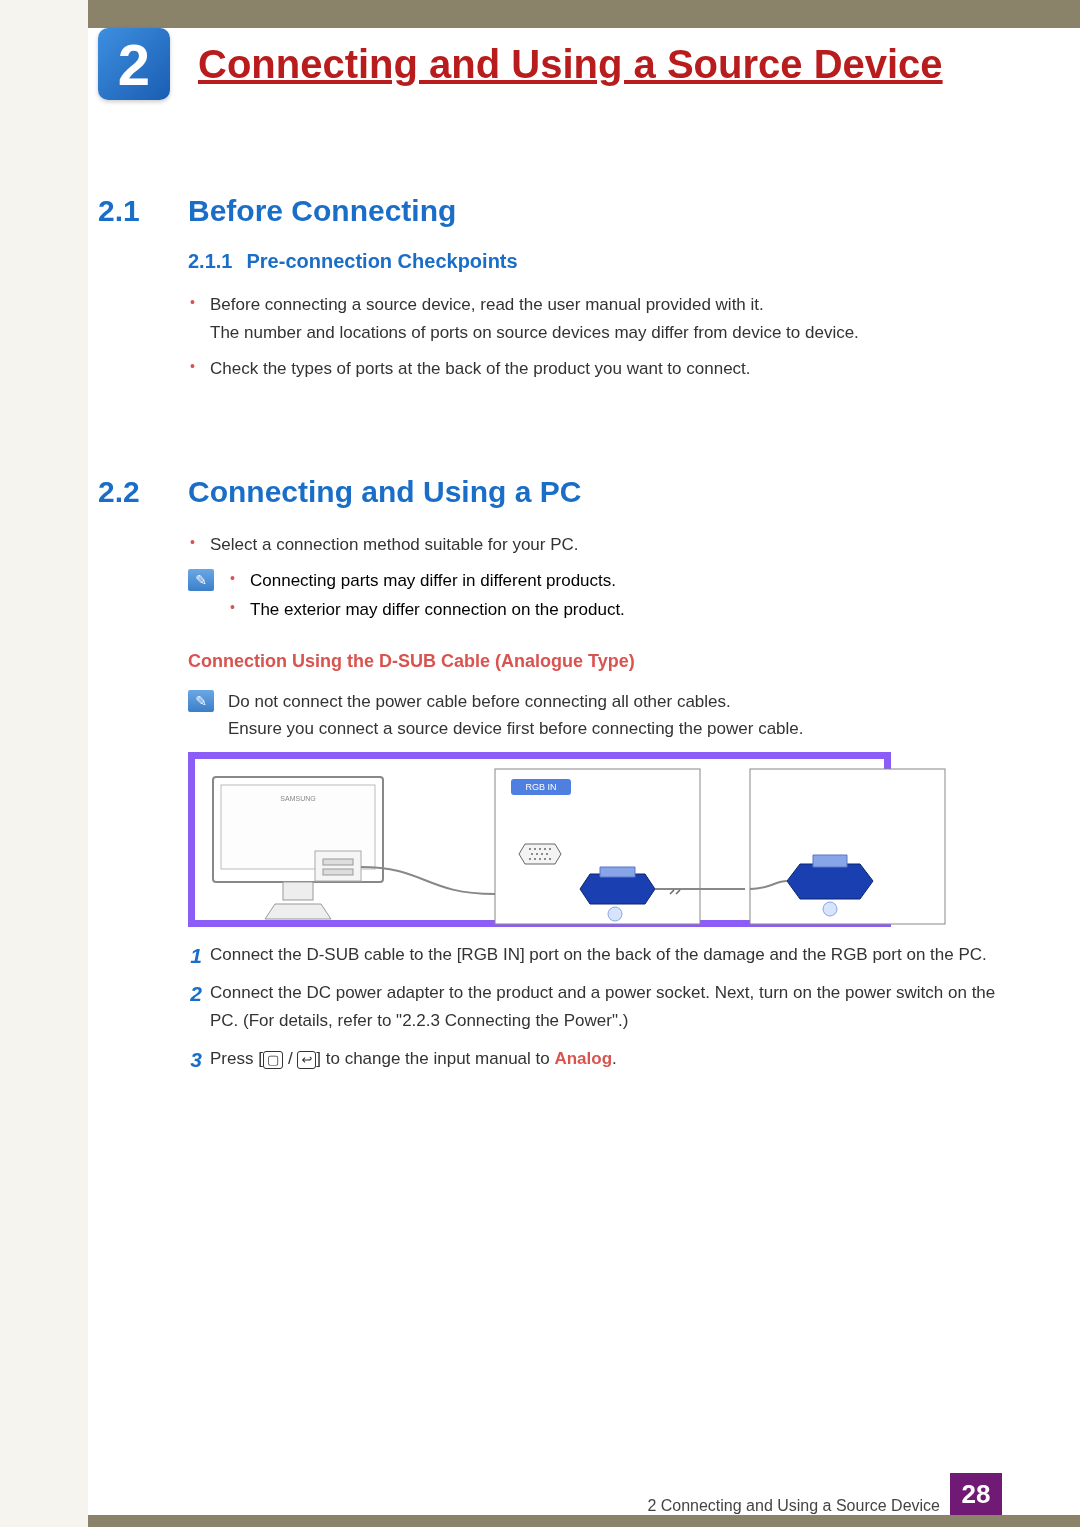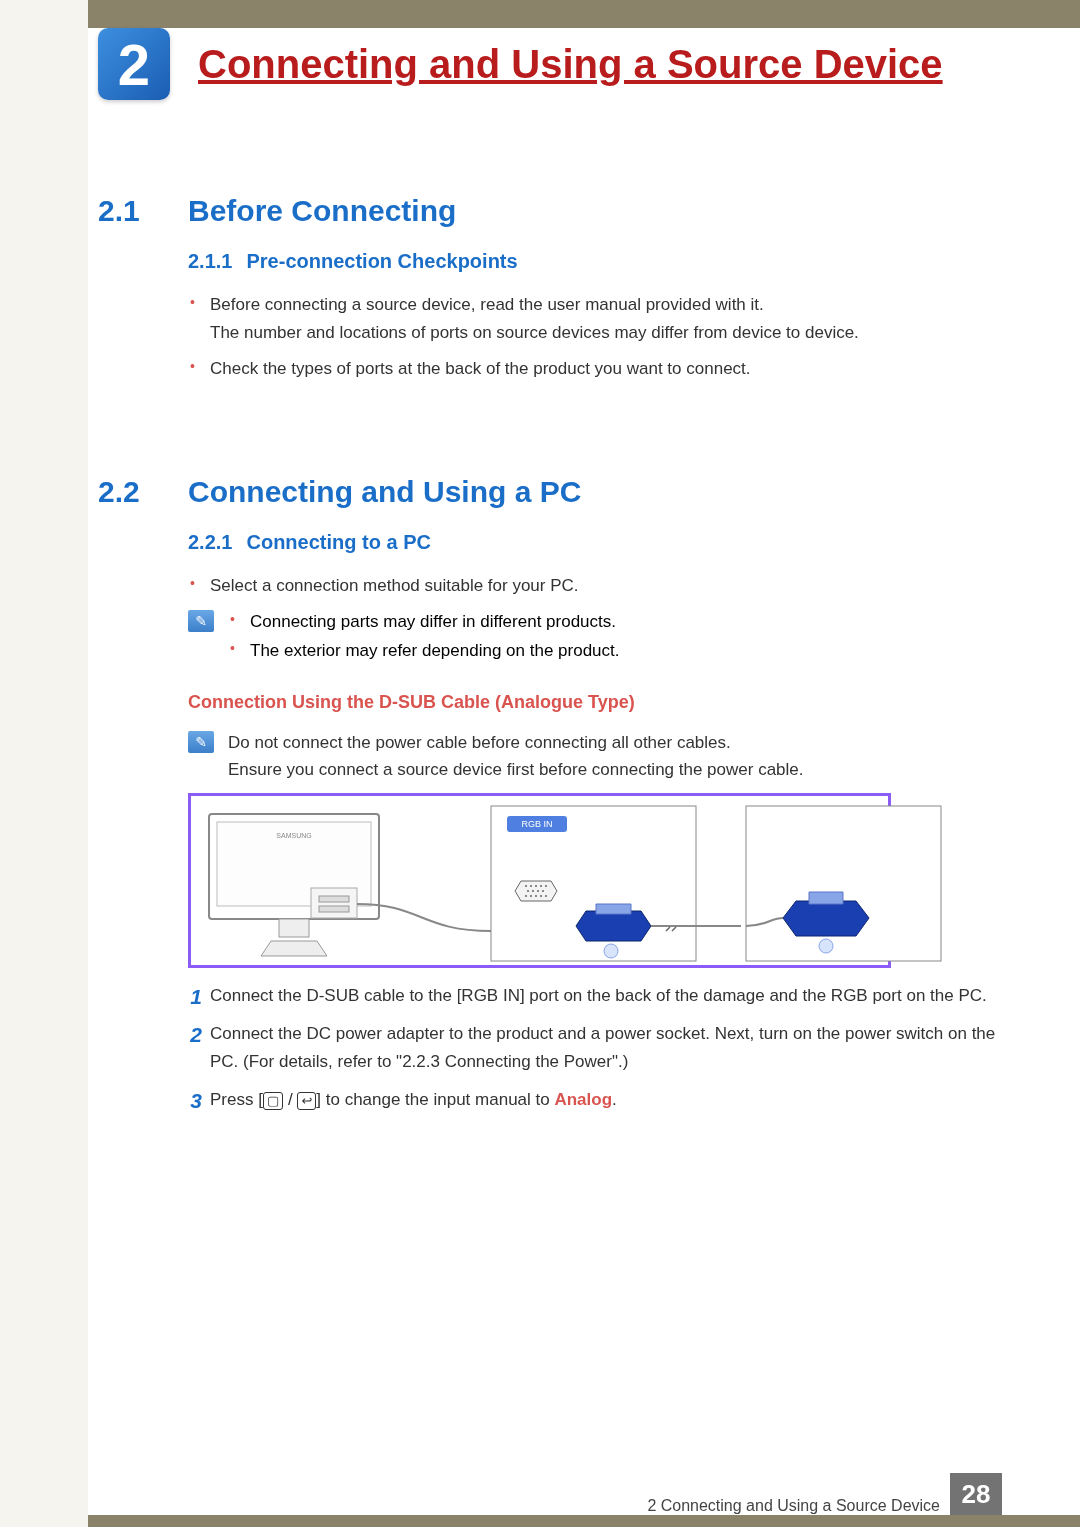--- a/index.html
+++ b/index.html
@@ -158,21 +158,21 @@
     color: #d9534f;
     font-size: 18px;
     font-weight: bold;
     margin-top: 26px;
     margin-bottom: 16px;
   }
   .diagram {
     margin-left: 90px;
     margin-top: 10px;
     margin-bottom: 14px;
-    border: 3px solid #8b5cf6;
+    border: 7px solid #8b5cf6;
     width: 703px;
     height: 175px;
   }
   ol.steps {
     list-style: none;
     margin-left: 78px;
     counter-reset: step;
   }
   ol.steps > li {
     position: relative;
@@ -207,21 +207,21 @@
     height: 12px;
     right: 0;
     background: #8a8369;
   }
   .page-badge {
     position: absolute;
     right: 78px;
     bottom: 12px;
     width: 52px;
     height: 42px;
-    background: #737373;
+    background: #701a75;
     color: #fff;
     font-size: 26px;
     font-weight: bold;
     display:flex;
     align-items:center;
     justify-content:center;
   }
   .footer-text {
     position: absolute;
     right: 140px;
@@ -267,34 +267,30 @@
     <li>Check the types of ports at the back of the product you want to connect.</li>
   </ul>
 
   <div class="sep60"></div>
 
   <div class="h1row">
     <div class="h1num">2.2</div>
     <div class="h1text">Connecting and Using a PC</div>
   </div>
 
-  <div class="h2row">
-    <span class="h2num">2.2.1</span>
-    <span class="h2text">Connecting to a PC</span>
-  </div>
 
   <ul class="bullets">
     <li>Select a connection method suitable for your PC.</li>
   </ul>
 
   <div class="note-block">
     <div class="note-icon">✎</div>
     <ul>
       <li>Connecting parts may differ in different products.</li>
-      <li>The exterior may refer depending on the product.</li>
+      <li>The exterior may differ connection on the product.</li>
     </ul>
   </div>
 
   <div class="h3">Connection Using the D-SUB Cable (Analogue Type)</div>
 
   <div class="note-block">
     <div class="note-icon">✎</div>
     <div class="note-text" style="white-space:pre-line">Do not connect the power cable before connecting all other cables.
 Ensure you connect a source device first before connecting the power cable.</div>
   </div>

